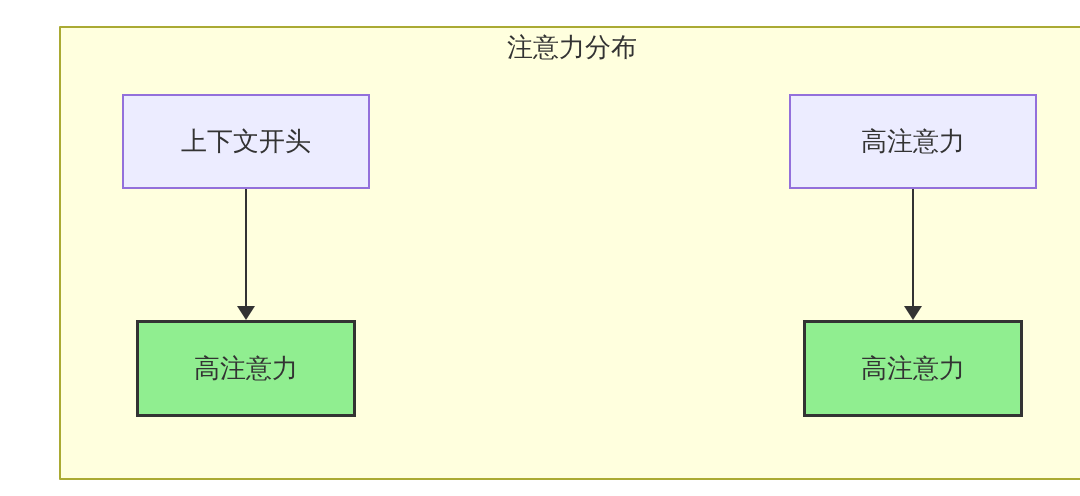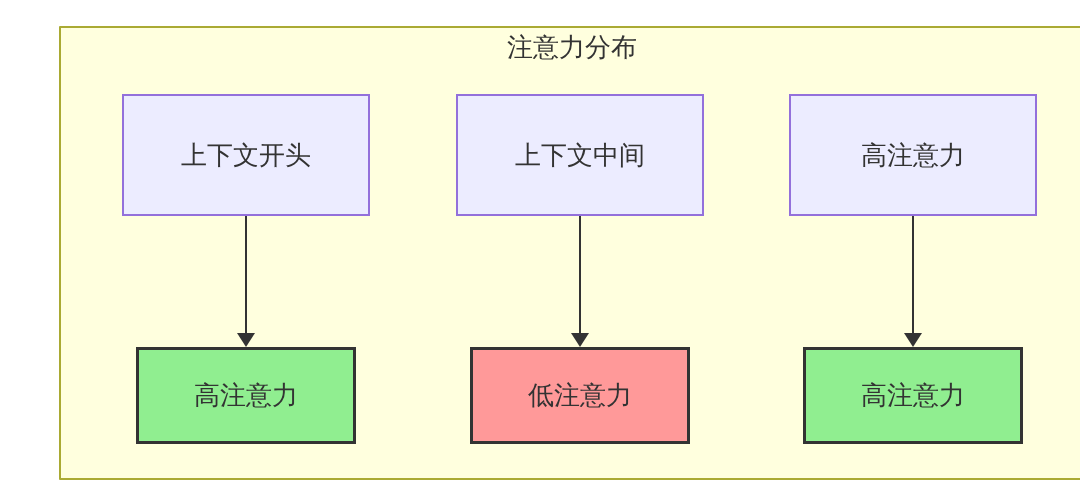--- a/index.html
+++ b/index.html
@@ -39,21 +39,21 @@
     width: 248px;
     display: flex;
     flex-direction: column;
     align-items: center;
   }
   .col-0 { left: 90px; }
   .col-1 { left: 424px; }
   .col-2 { left: 757px; }
   .ctx-node {
     width: 248px;
-    height: 122px;
+    height: 95px;
     box-sizing: border-box;
     background: var(--context-fill, #ececff);
     border: 2px solid var(--context-border, #9370db);
     display: flex;
     align-items: center;
     justify-content: center;
     font-size: 26px;
   }
   .arrow {
     display: flex;
@@ -99,32 +99,20 @@
     </div>
     <div class="arrow">
       <div class="arrow-line"></div>
       <div class="arrow-head"></div>
     </div>
     <div class="attn-node high">
       <span>高注意力</span>
     </div>
   </div>
 
-  <div class="column col-1">
-    <div class="ctx-node">
-      <span>上下文中间</span>
-    </div>
-    <div class="arrow">
-      <div class="arrow-line"></div>
-      <div class="arrow-head"></div>
-    </div>
-    <div class="attn-node low">
-      <span>低注意力</span>
-    </div>
-  </div>
 
   <div class="column col-2">
     <div class="ctx-node">
       <span>高注意力</span>
     </div>
     <div class="arrow">
       <div class="arrow-line"></div>
       <div class="arrow-head"></div>
     </div>
     <div class="attn-node high">

